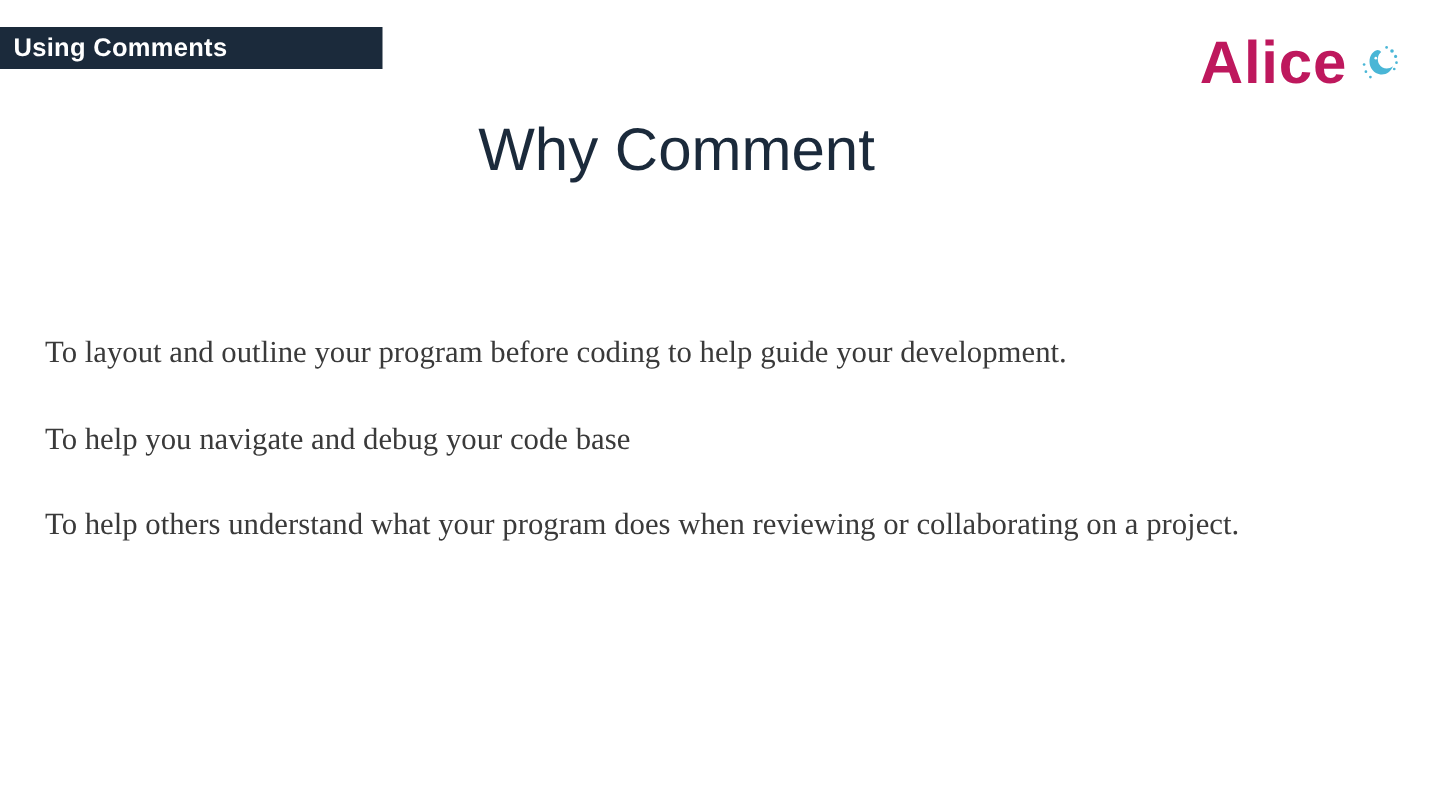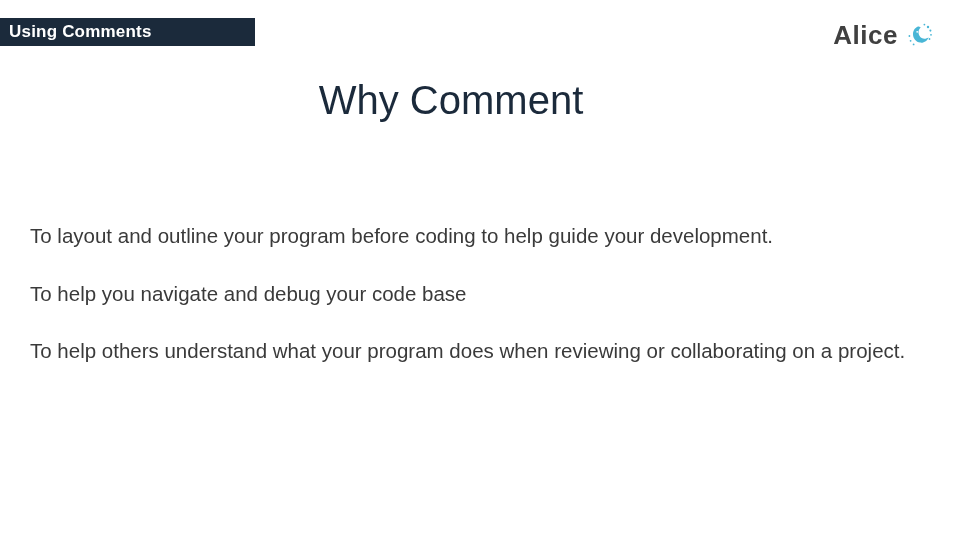--- a/index.html
+++ b/index.html
@@ -1,26 +1,26 @@
 <!DOCTYPE html>
 <html><head>
   <meta charset="utf-8">
   <style>
     * { margin: 0; padding: 0; box-sizing: border-box; }
     html, body { width: 960px; height: 540px; background: #ffffff; font-family: Arial, Helvetica, sans-serif; overflow: hidden; }
     .slide { position: relative; width: 960px; height: 540px; }
     .topic-bar { position: absolute; top: 18px; left: 0; width: 255px; height: 28px; background: #1b2a3b; display: flex; align-items: center; padding-left: 9px; }
     .topic-text { color: #ffffff; font-size: 17px; font-weight: 700; letter-spacing: 0.2px; }
     .logo { position: absolute; top: 20px; right: 26px; display: flex; align-items: center; }
-    .logo-text { font-family: "Segoe UI", Arial, sans-serif; font-weight: 700; font-size: 26px; color: #404040; letter-spacing: 0.5px; }
+    .logo-text { font-family: "Segoe UI", Arial, sans-serif; font-weight: 700; font-size: 40px; color: #be185d; letter-spacing: 0.5px; }
     .logo-icon { margin-left: 6px; display: inline-flex; }
     .logo-icon svg { width: 30px; height: 30px; }
     .title { position: absolute; top: 78px; left: 0; width: 868px; text-align: center; font-size: 40px; font-weight: 400; color: #1b2a3b; padding-left: 34px; }
     .body { position: absolute; top: 222px; left: 30px; width: 900px; }
-    .para { font-size: 20.5px; line-height: 1.35; color: #3a3a3a; margin-bottom: 30px; font-weight: 400; }
+    .para { font-size: 20.5px; line-height: 1.35; color: #3a3a3a; margin-bottom: 30px; font-weight: 400; font-family: Liberation Serif, serif; }
   </style>
 </head>
 <body>
 
 <div class="slide">
 
   <div class="topic-bar">
     <span class="topic-text">Using Comments</span>
   </div>
 

